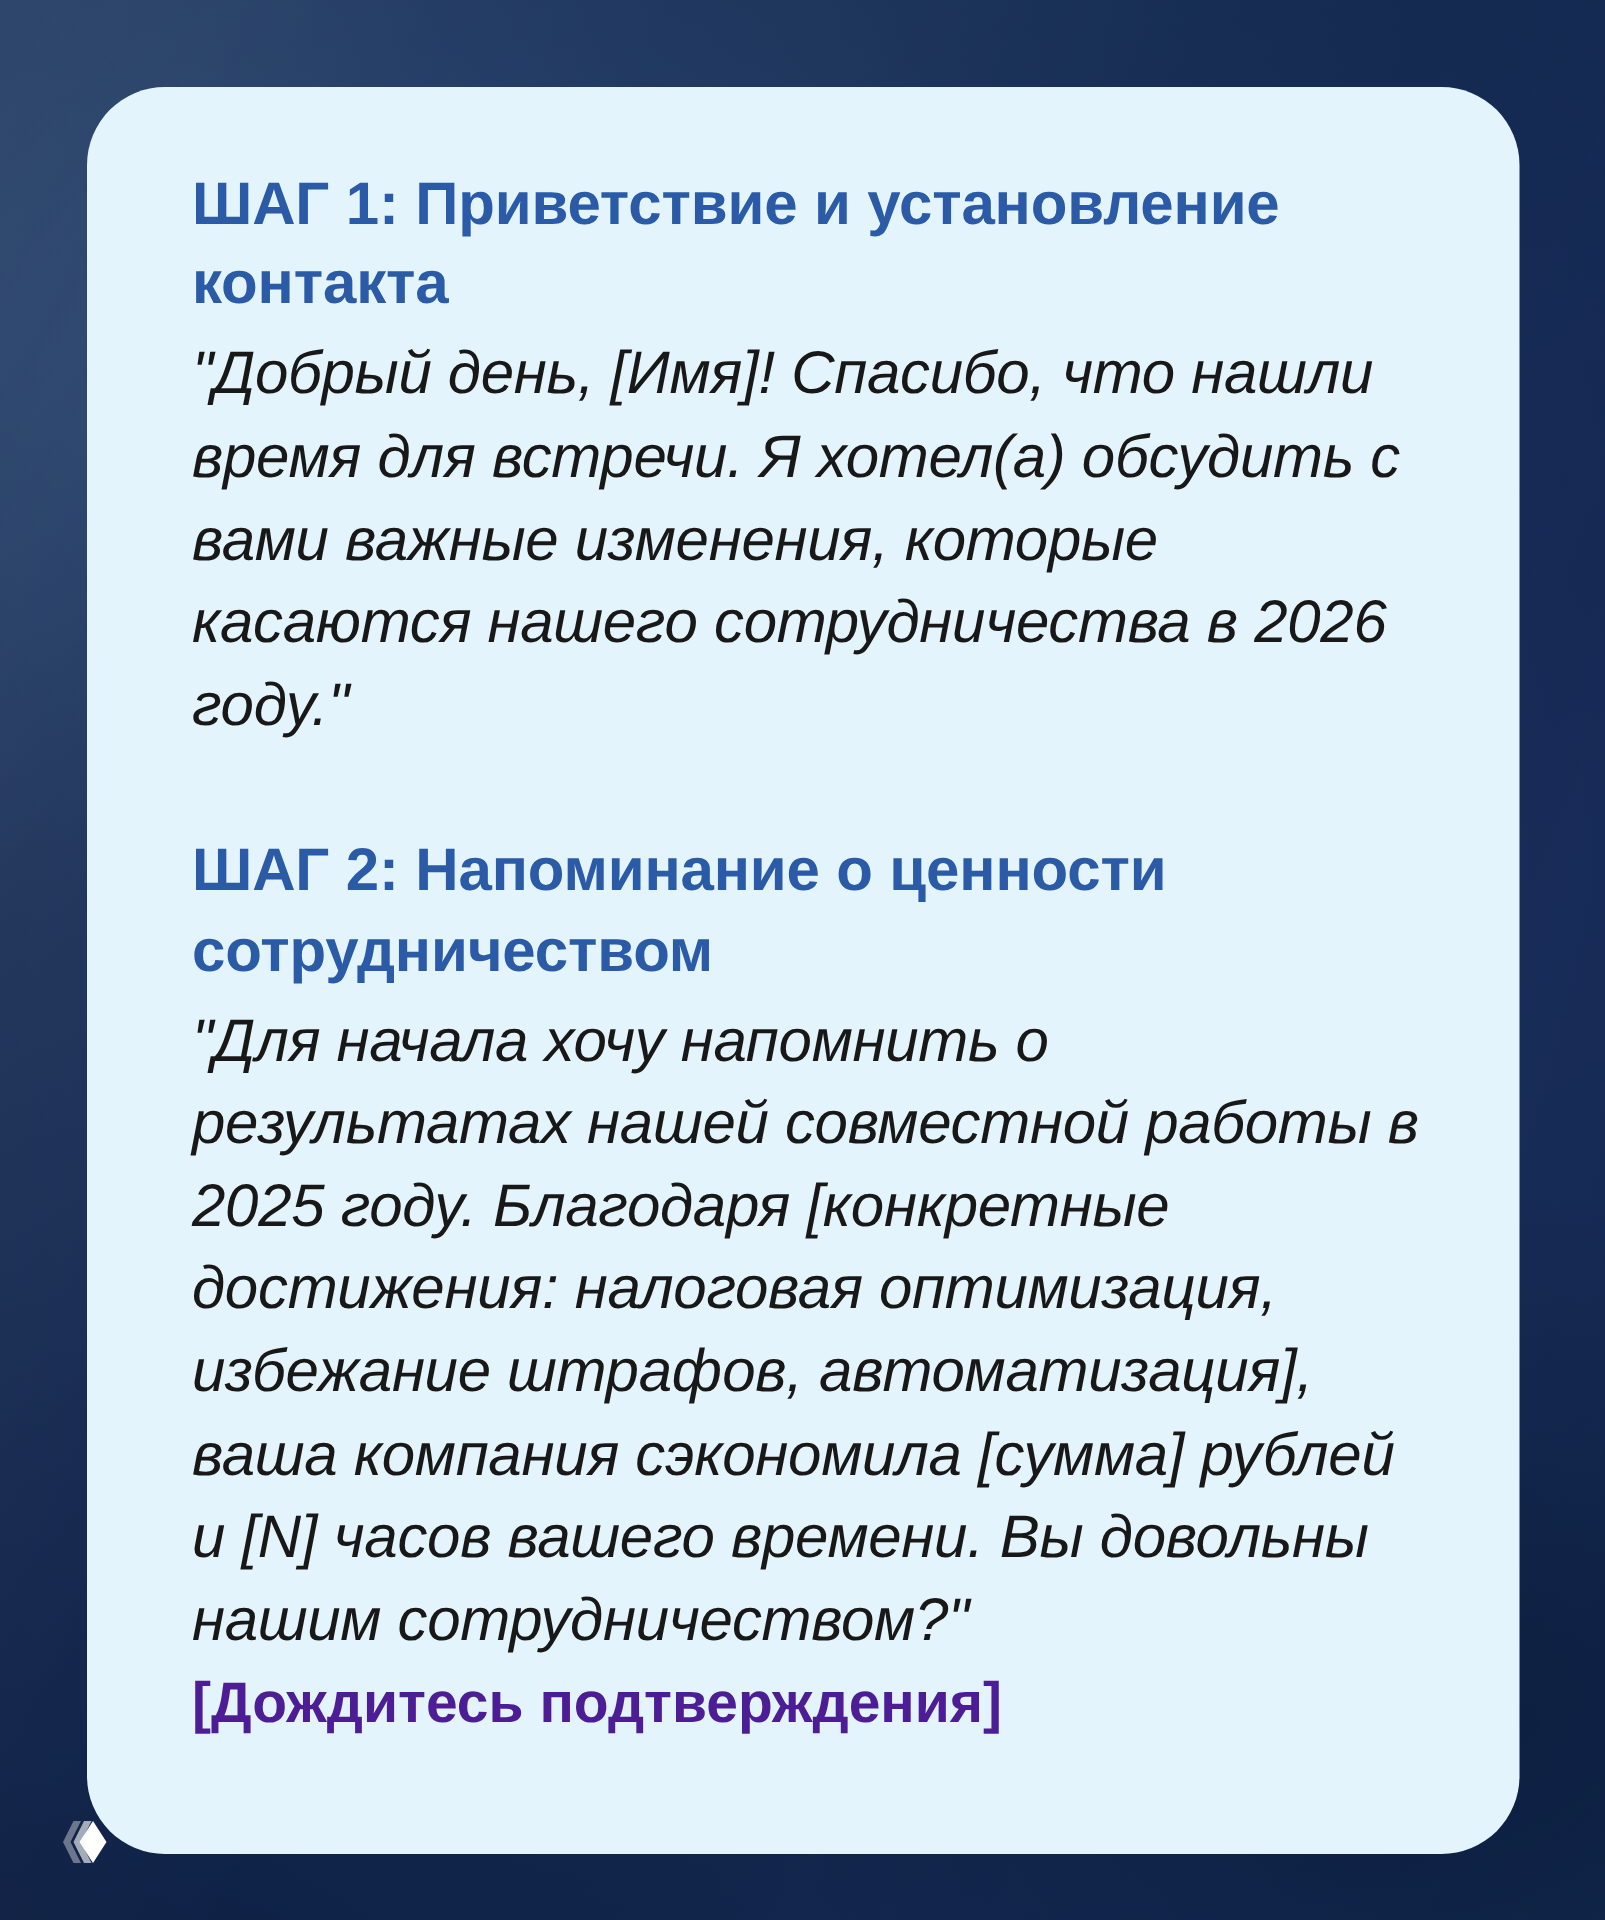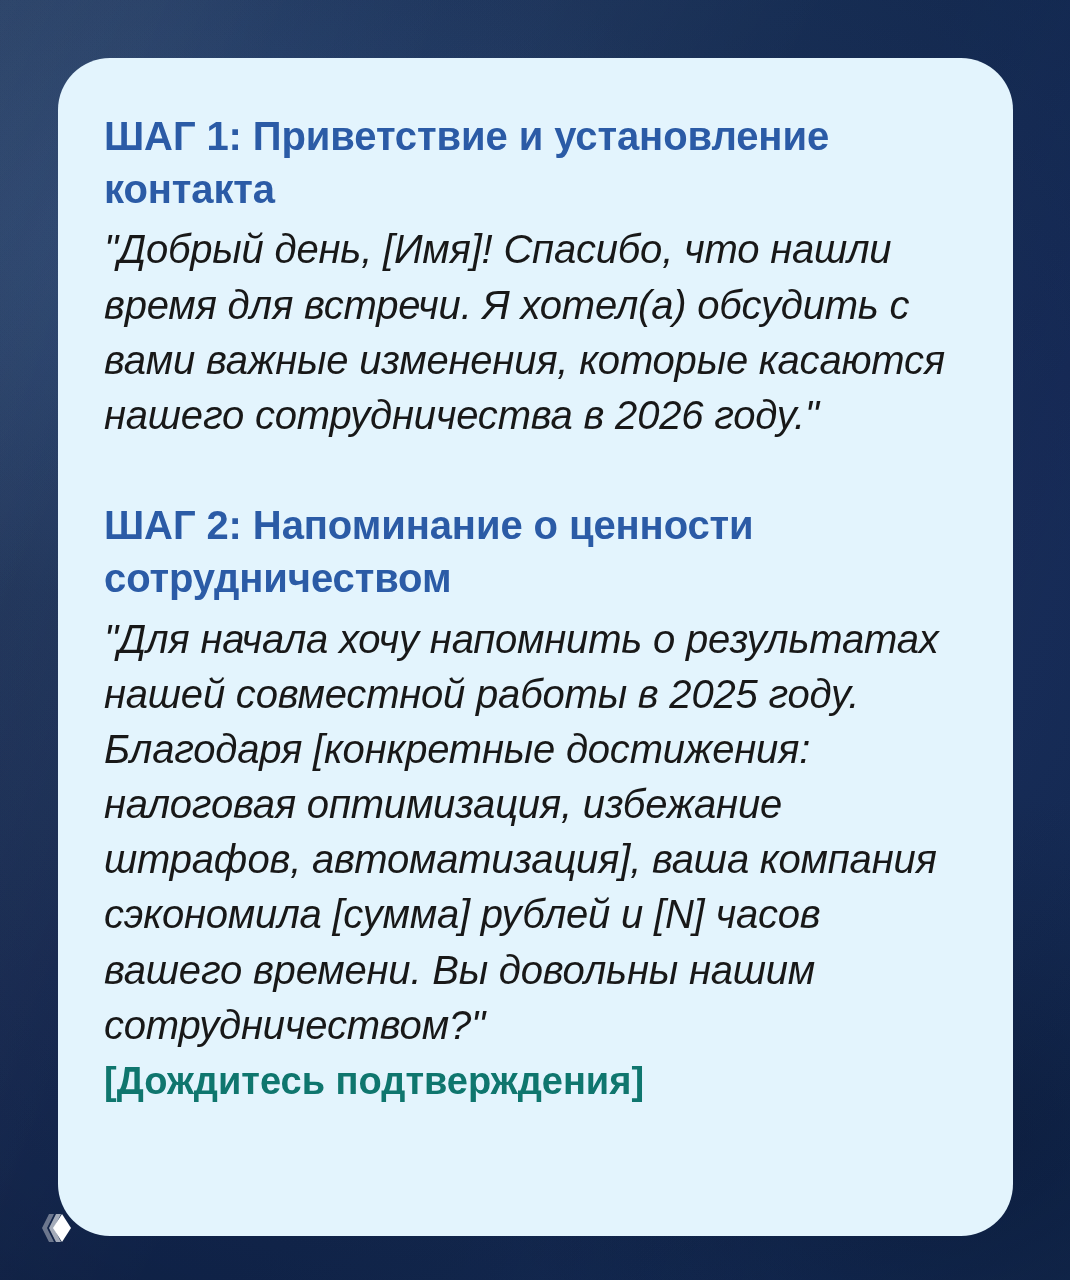--- a/index.html
+++ b/index.html
@@ -45,21 +45,21 @@
 
   .card {
     position: absolute;
     left: 58px;
     top: 58px;
     width: 955px;
     height: 1178px;
     background: #e3f4fd;
     border-radius: 52px;
     box-sizing: border-box;
-    padding: 52px 56px 40px 46px;
+    padding: 52px 56px 40px 70px;
     overflow: hidden;
   }
 
   .block { }
   .block + .block { margin-top: 56px; }
 
   .heading {
     color: #2b5ba6;
     font-weight: bold;
     font-size: 40px;
@@ -74,21 +74,21 @@
     color: #181818;
     font-style: italic;
     font-size: 40px;
     line-height: 1.38;
     font-stretch: condensed;
     margin: 0;
     letter-spacing: -0.2px;
   }
 
   .callout {
-    color: #0f766e;
+    color: #4c1d95;
     font-weight: bold;
     font-size: 38px;
     line-height: 1.3;
     font-stretch: condensed;
     margin: 4px 0 0 0;
   }
 
   .logo {
     position: absolute;
     left: 30px;

